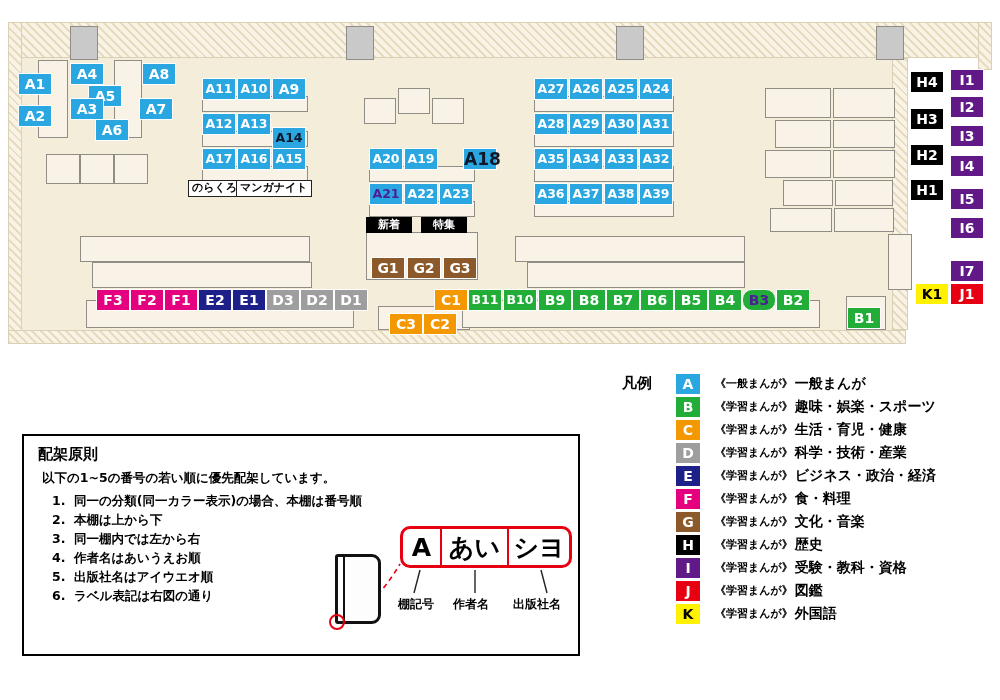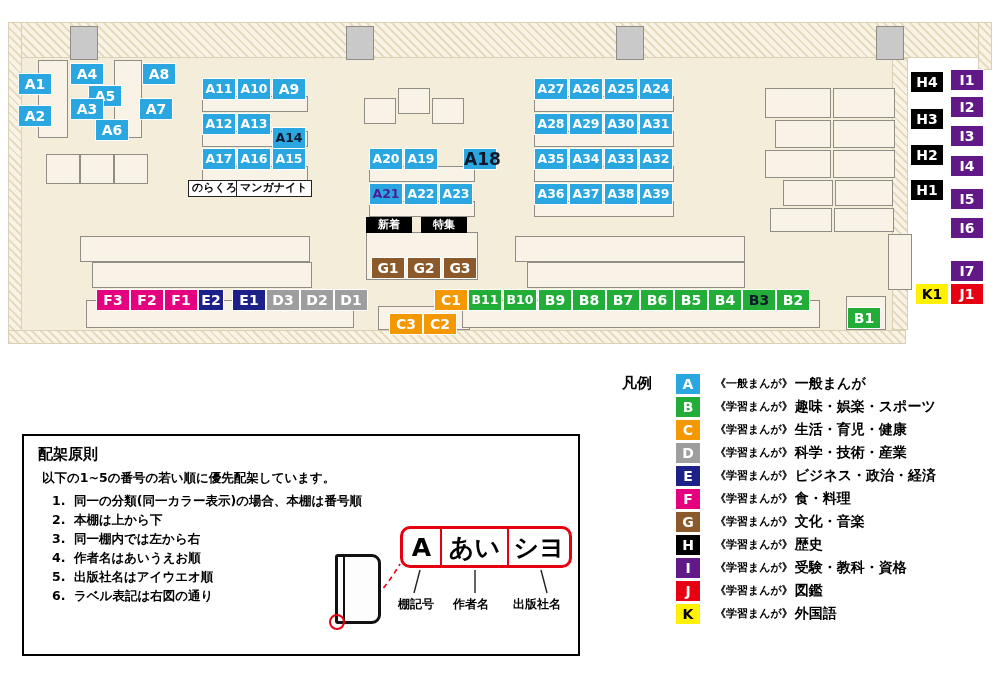--- a/index.html
+++ b/index.html
@@ -146,35 +146,35 @@
       <div class="slabel" style="left: 534px; top: 183px; width: 34px; height: 22px; background: rgb(42, 167, 224); color: rgb(255, 255, 255); font-size: 12.5px;">A36</div>
       <div class="slabel" style="left: 569px; top: 183px; width: 34px; height: 22px; background: rgb(42, 167, 224); color: rgb(255, 255, 255); font-size: 12.5px;">A37</div>
       <div class="slabel" style="left: 604px; top: 183px; width: 34px; height: 22px; background: rgb(42, 167, 224); color: rgb(255, 255, 255); font-size: 12.5px;">A38</div>
       <div class="slabel" style="left: 639px; top: 183px; width: 34px; height: 22px; background: rgb(42, 167, 224); color: rgb(255, 255, 255); font-size: 12.5px;">A39</div>
       <div class="slabel" style="left: 371px; top: 257px; width: 34px; height: 22px; background: rgb(140, 90, 42); color: rgb(255, 255, 255);">G1</div>
       <div class="slabel" style="left: 407px; top: 257px; width: 34px; height: 22px; background: rgb(140, 90, 42); color: rgb(255, 255, 255);">G2</div>
       <div class="slabel" style="left: 443px; top: 257px; width: 34px; height: 22px; background: rgb(140, 90, 42); color: rgb(255, 255, 255);">G3</div>
       <div class="slabel" style="left: 96px; top: 289px; width: 34px; height: 22px; background: rgb(228, 0, 127); color: rgb(255, 255, 255);">F3</div>
       <div class="slabel" style="left: 130px; top: 289px; width: 34px; height: 22px; background: rgb(228, 0, 127); color: rgb(255, 255, 255);">F2</div>
       <div class="slabel" style="left: 164px; top: 289px; width: 34px; height: 22px; background: rgb(228, 0, 127); color: rgb(255, 255, 255);">F1</div>
-      <div class="slabel" style="left: 198px; top: 289px; width: 26px; height: 22px; background: rgb(29, 32, 136); color: rgb(255, 255, 255);">E2</div>
+      <div class="slabel" style="left: 198px; top: 289px; width: 34px; height: 22px; background: rgb(29, 32, 136); color: rgb(255, 255, 255);">E2</div>
       <div class="slabel" style="left: 232px; top: 289px; width: 34px; height: 22px; background: rgb(29, 32, 136); color: rgb(255, 255, 255);">E1</div>
       <div class="slabel" style="left: 266px; top: 289px; width: 34px; height: 22px; background: rgb(158, 158, 159); color: rgb(255, 255, 255);">D3</div>
       <div class="slabel" style="left: 300px; top: 289px; width: 34px; height: 22px; background: rgb(158, 158, 159); color: rgb(255, 255, 255);">D2</div>
       <div class="slabel" style="left: 334px; top: 289px; width: 34px; height: 22px; background: rgb(158, 158, 159); color: rgb(255, 255, 255);">D1</div>
       <div class="slabel" style="left: 434px; top: 289px; width: 34px; height: 22px; background: rgb(243, 152, 0); color: rgb(255, 255, 255);">C1</div>
       <div class="slabel" style="left: 468px; top: 289px; width: 34px; height: 22px; background: rgb(34, 172, 56); color: rgb(255, 255, 255); font-size: 12.5px;">B11</div>
       <div class="slabel" style="left: 503px; top: 289px; width: 34px; height: 22px; background: rgb(34, 172, 56); color: rgb(255, 255, 255); font-size: 12.5px;">B10</div>
       <div class="slabel" style="left: 538px; top: 289px; width: 34px; height: 22px; background: rgb(34, 172, 56); color: rgb(255, 255, 255);">B9</div>
       <div class="slabel" style="left: 572px; top: 289px; width: 34px; height: 22px; background: rgb(34, 172, 56); color: rgb(255, 255, 255);">B8</div>
       <div class="slabel" style="left: 606px; top: 289px; width: 34px; height: 22px; background: rgb(34, 172, 56); color: rgb(255, 255, 255);">B7</div>
       <div class="slabel" style="left: 640px; top: 289px; width: 34px; height: 22px; background: rgb(34, 172, 56); color: rgb(255, 255, 255);">B6</div>
       <div class="slabel" style="left: 674px; top: 289px; width: 34px; height: 22px; background: rgb(34, 172, 56); color: rgb(255, 255, 255);">B5</div>
       <div class="slabel" style="left: 708px; top: 289px; width: 34px; height: 22px; background: rgb(34, 172, 56); color: rgb(255, 255, 255);">B4</div>
-      <div class="slabel" style="left: 742px; top: 289px; width: 34px; height: 22px; background: rgb(34, 172, 56); color: #0f172a;">B3</div>
+      <div class="slabel" style="left: 742px; top: 289px; width: 34px; height: 22px; background: rgb(34, 172, 56); color: #4c1d95; border-radius: 10px;">B3</div>
       <div class="slabel" style="left: 776px; top: 289px; width: 34px; height: 22px; background: rgb(34, 172, 56); color: rgb(255, 255, 255);">B2</div>
       <div class="slabel" style="left: 389px; top: 313px; width: 34px; height: 22px; background: rgb(243, 152, 0); color: rgb(255, 255, 255);">C3</div>
       <div class="slabel" style="left: 423px; top: 313px; width: 34px; height: 22px; background: rgb(243, 152, 0); color: rgb(255, 255, 255);">C2</div>
       <div class="slabel" style="left: 847px; top: 307px; width: 34px; height: 22px; background: rgb(34, 172, 56); color: rgb(255, 255, 255);">B1</div>
       <div class="slabel" style="left: 910px; top: 71px; width: 34px; height: 22px; background: rgb(0, 0, 0); color: rgb(255, 255, 255);">H4</div>
       <div class="slabel" style="left: 910px; top: 108px; width: 34px; height: 22px; background: rgb(0, 0, 0); color: rgb(255, 255, 255);">H3</div>
       <div class="slabel" style="left: 910px; top: 144px; width: 34px; height: 22px; background: rgb(0, 0, 0); color: rgb(255, 255, 255);">H2</div>
       <div class="slabel" style="left: 910px; top: 179px; width: 34px; height: 22px; background: rgb(0, 0, 0); color: rgb(255, 255, 255);">H1</div>
       <div class="slabel" style="left: 950px; top: 69px; width: 34px; height: 22px; background: rgb(96, 25, 134); color: rgb(255, 255, 255);">I1</div>
       <div class="slabel" style="left: 950px; top: 96px; width: 34px; height: 22px; background: rgb(96, 25, 134); color: rgb(255, 255, 255);">I2</div>

